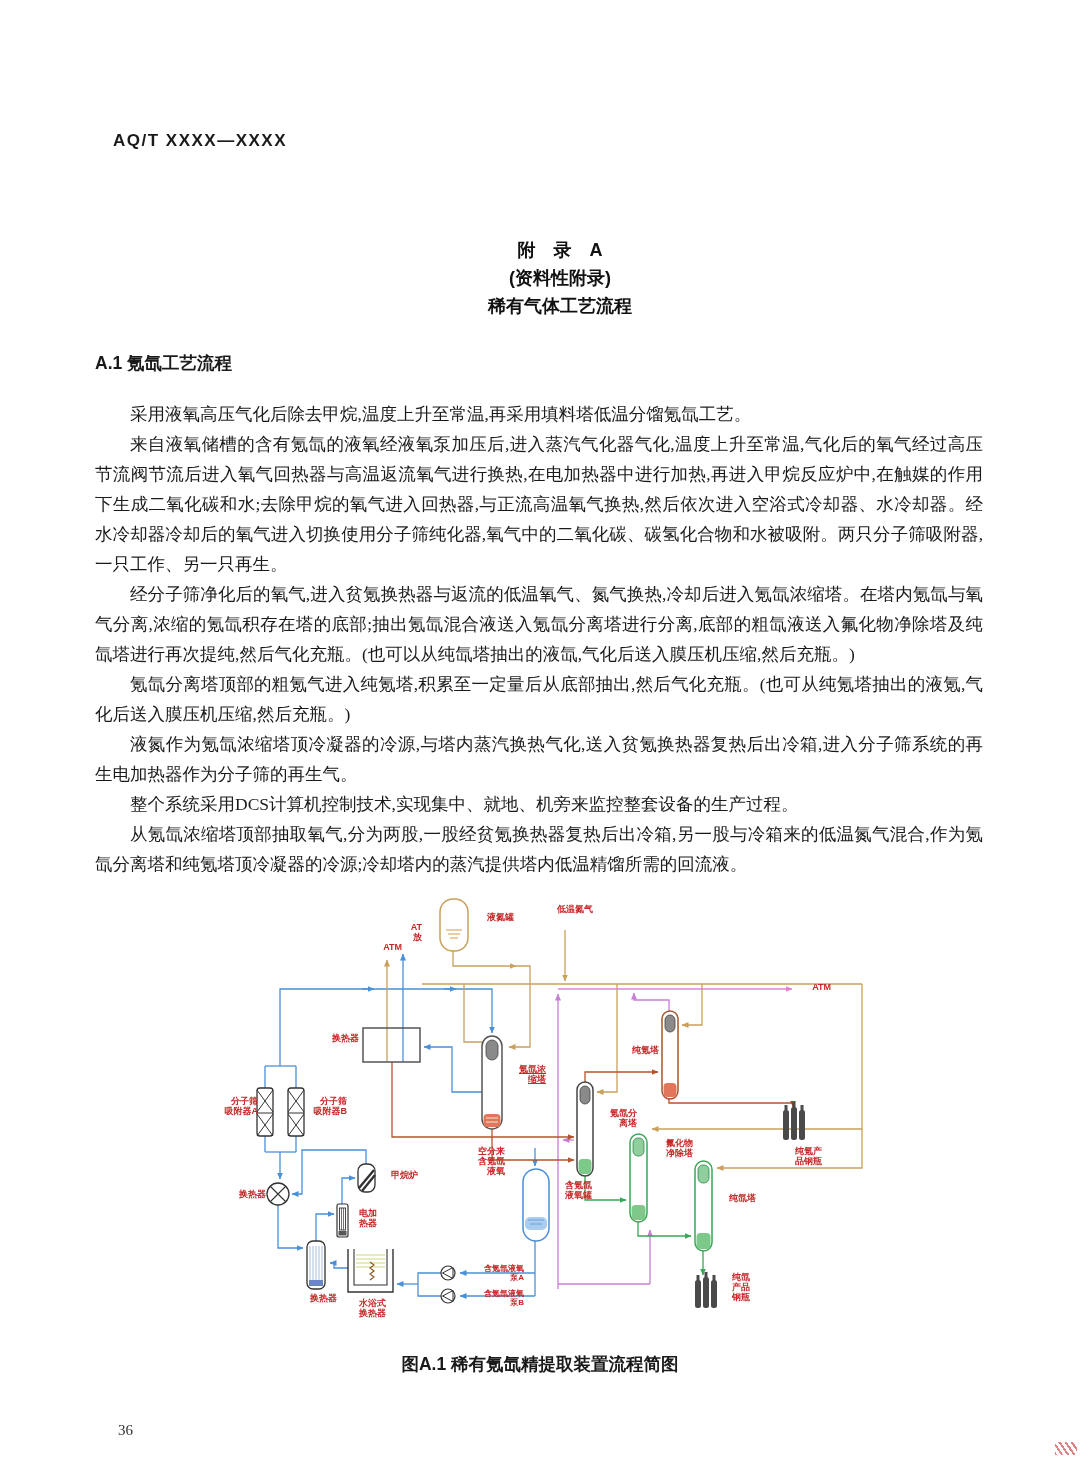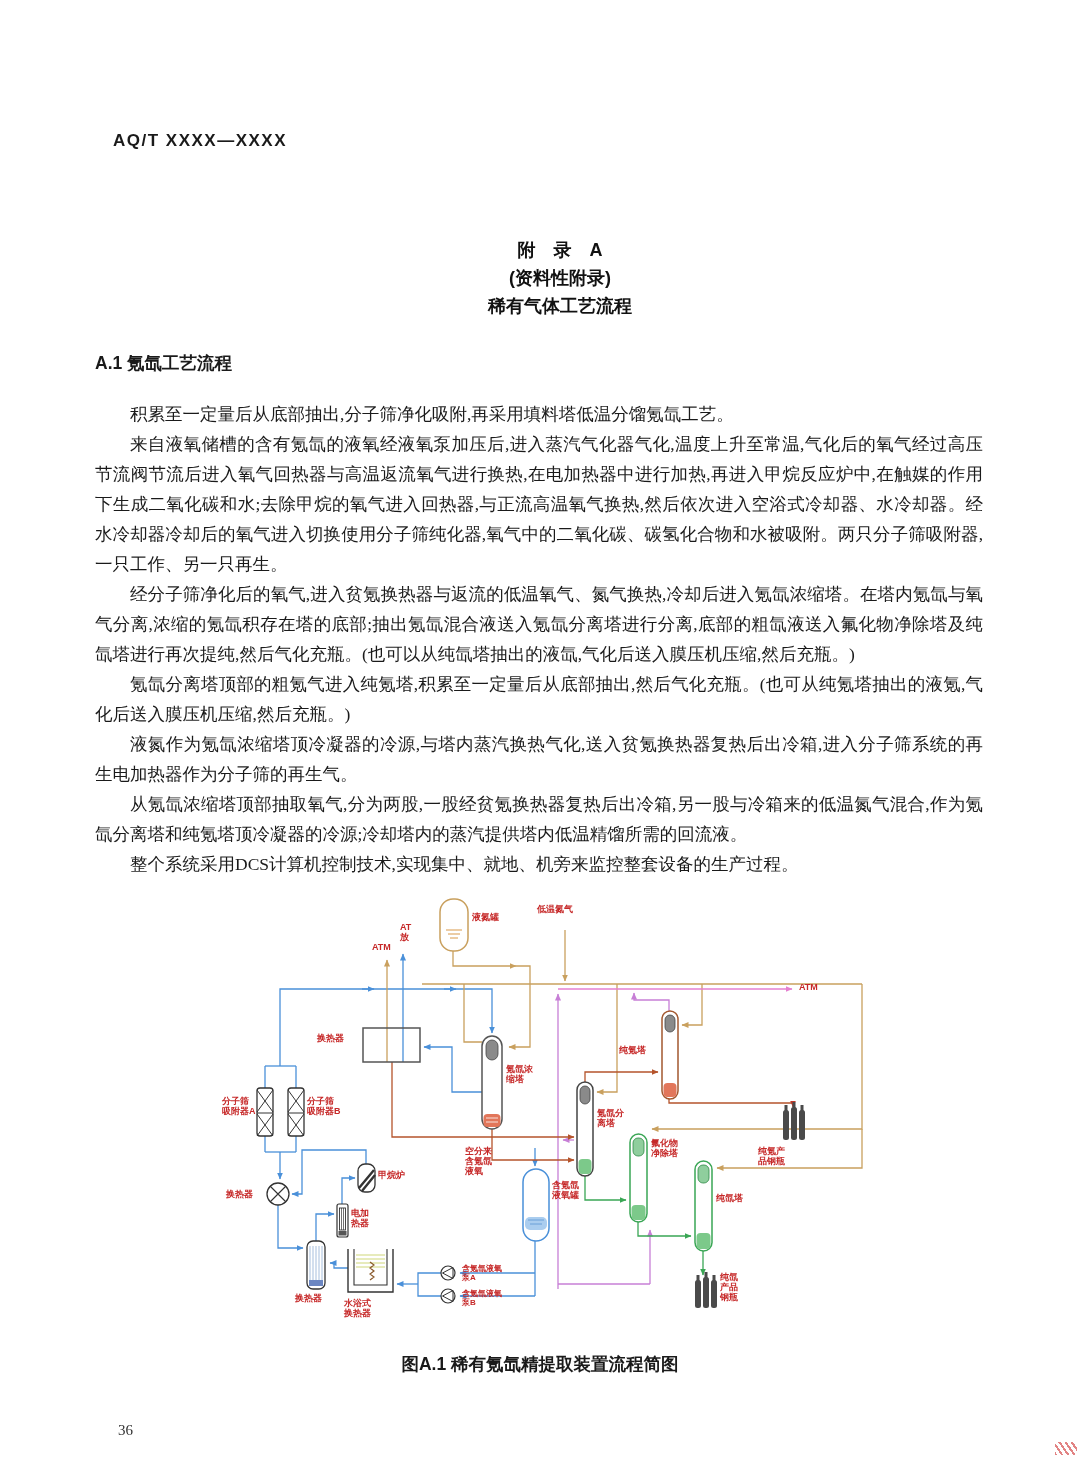--- a/index.html
+++ b/index.html
@@ -26,21 +26,21 @@
   .body-text{
     position:absolute;left:95px;top:399px;width:888px;
     font-size:17.5px;line-height:30px;text-align:justify;
   }
   .body-text p{margin:0;text-indent:2em;}
   .diagram{position:absolute;left:222px;top:892px;width:660px;height:455px;}
   .diagram svg{position:absolute;left:0;top:0;}
   .dlabel{
     position:absolute;font-family:"Liberation Sans","DejaVu Sans",sans-serif;
     font-weight:700;color:#c62828;font-size:9px;line-height:10px;
-    white-space:pre-line;text-align:left;
+    white-space:pre-line;text-align:right;
   }
   .dlabel.sm{font-size:8px;line-height:9px;}
   .figure-caption{
     position:absolute;left:0;top:1352px;width:1080px;text-align:center;
     font-family:"Liberation Sans","DejaVu Sans",sans-serif;
     font-weight:700;font-size:17.5px;
   }
   .page-number{position:absolute;left:118px;top:1422px;font-size:15px;color:#333;}
   .corner-mark{
     position:absolute;right:3px;bottom:8px;width:22px;height:13px;opacity:.75;
@@ -56,27 +56,27 @@
 
   <div class="title-block">
     <div class="title-line">附　录　A</div>
     <div class="title-line">(资料性附录)</div>
     <div class="title-line">稀有气体工艺流程</div>
   </div>
 
   <div class="section-heading">A.1  氪氙工艺流程</div>
 
   <div class="body-text">
-    <p>积累至一定量后从底部抽出,分子筛净化吸附,再采用填料塔低温分馏氪氙工艺。</p>
+    <p>采用液氧高压气化后除去甲烷,温度上升至常温,再采用填料塔低温分馏氪氙工艺。</p>
     <p>来自液氧储槽的含有氪氙的液氧经液氧泵加压后,进入蒸汽气化器气化,温度上升至常温,气化后的氧气经过高压节流阀节流后进入氧气回热器与高温返流氧气进行换热,在电加热器中进行加热,再进入甲烷反应炉中,在触媒的作用下生成二氧化碳和水;去除甲烷的氧气进入回热器,与正流高温氧气换热,然后依次进入空浴式冷却器、水冷却器。经水冷却器冷却后的氧气进入切换使用分子筛纯化器,氧气中的二氧化碳、碳氢化合物和水被吸附。两只分子筛吸附器,一只工作、另一只再生。</p>
     <p>经分子筛净化后的氧气,进入贫氪换热器与返流的低温氧气、氮气换热,冷却后进入氪氙浓缩塔。在塔内氪氙与氧气分离,浓缩的氪氙积存在塔的底部;抽出氪氙混合液送入氪氙分离塔进行分离,底部的粗氙液送入氟化物净除塔及纯氙塔进行再次提纯,然后气化充瓶。(也可以从纯氙塔抽出的液氙,气化后送入膜压机压缩,然后充瓶。)</p>
     <p>氪氙分离塔顶部的粗氪气进入纯氪塔,积累至一定量后从底部抽出,然后气化充瓶。(也可从纯氪塔抽出的液氪,气化后送入膜压机压缩,然后充瓶。)</p>
     <p>液氮作为氪氙浓缩塔顶冷凝器的冷源,与塔内蒸汽换热气化,送入贫氪换热器复热后出冷箱,进入分子筛系统的再生电加热器作为分子筛的再生气。</p>
+    <p>整个系统采用DCS计算机控制技术,实现集中、就地、机旁来监控整套设备的生产过程。</p>
     <p>从氪氙浓缩塔顶部抽取氧气,分为两股,一股经贫氪换热器复热后出冷箱,另一股与冷箱来的低温氮气混合,作为氪氙分离塔和纯氪塔顶冷凝器的冷源;冷却塔内的蒸汽提供塔内低温精馏所需的回流液。</p>
-    <p>整个系统采用DCS计算机控制技术,实现集中、就地、机旁来监控整套设备的生产过程。</p>
   </div>
 
   <div class="diagram">
     <svg width="660" height="455" viewBox="0 0 660 455">
       <defs>
         <marker id="mB" markerWidth="8" markerHeight="8" refX="6.5" refY="3" orient="auto" markerUnits="userSpaceOnUse">
             <path d="M0,0 L7,3 L0,6 Z" fill="#4a90d9"></path>
           </marker>
         <marker id="mT" markerWidth="8" markerHeight="8" refX="6.5" refY="3" orient="auto" markerUnits="userSpaceOnUse">
             <path d="M0,0 L7,3 L0,6 Z" fill="#c9a05e"></path>
@@ -293,29 +293,29 @@
     <div class="dlabel" style="left:577px;top:90px;width:32px;">ATM</div>
     <div class="dlabel" style="left:243px;top:254px;width:40px;">空分来
 含氪氙
 液氧</div>
     <div class="dlabel" style="left:330px;top:288px;width:40px;">含氪氙
 液氧罐</div>
     <div class="dlabel sm" style="left:240px;top:372px;width:62px;">含氪氙液氧
 泵A</div>
     <div class="dlabel sm" style="left:240px;top:397px;width:62px;">含氪氙液氧
 泵B</div>
-    <div class="dlabel" style="left:284px;top:172px;width:40px;">氪氙浓
+    <div class="dlabel" style="left:284px;top:172px;width:40px;text-decoration:underline;">氪氙浓
 缩塔</div>
     <div class="dlabel" style="left:375px;top:216px;width:40px;">氪氙分
 离塔</div>
     <div class="dlabel" style="left:397px;top:153px;width:40px;">纯氪塔</div>
     <div class="dlabel" style="left:429px;top:246px;width:42px;">氟化物
 净除塔</div>
     <div class="dlabel" style="left:494px;top:301px;width:40px;">纯氙塔</div>
-    <div class="dlabel" style="left:536px;top:254px;width:44px;">纯氪产
+    <div class="dlabel" style="left:556px;top:254px;width:44px;">纯氪产
 品钢瓶</div>
     <div class="dlabel" style="left:498px;top:380px;width:30px;">纯氙
 产品
 钢瓶</div>
   </div>
 
   <div class="figure-caption">图A.1  稀有氪氙精提取装置流程简图</div>
 
   <div class="page-number">36</div>
 

